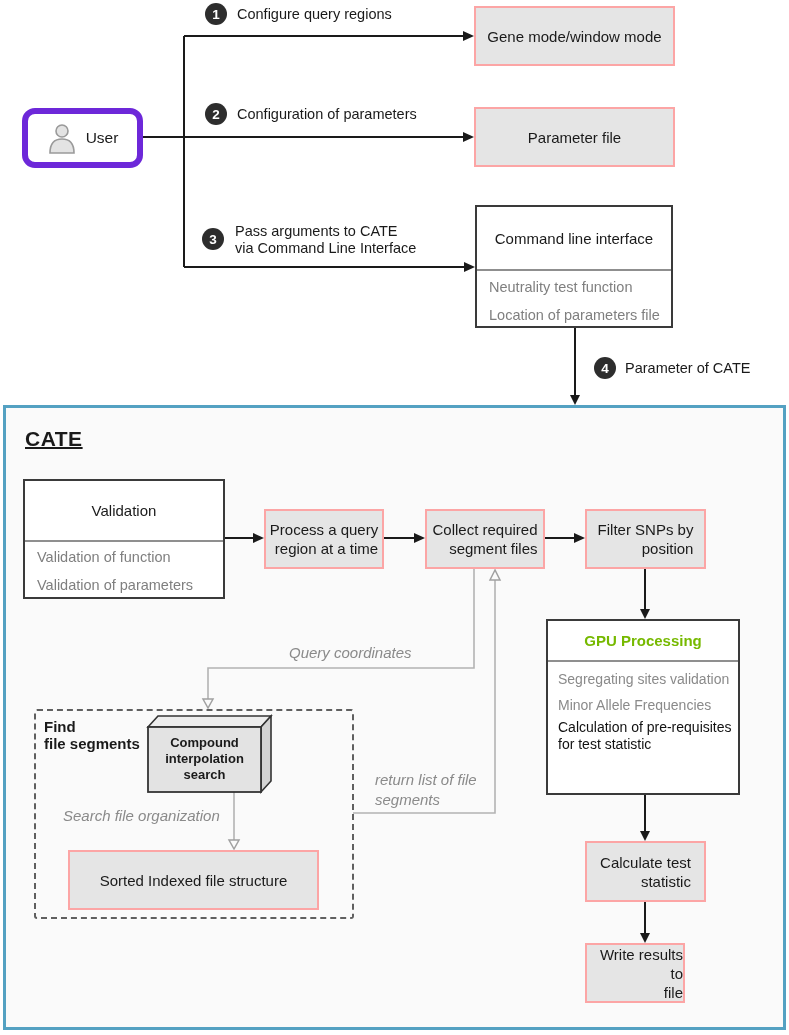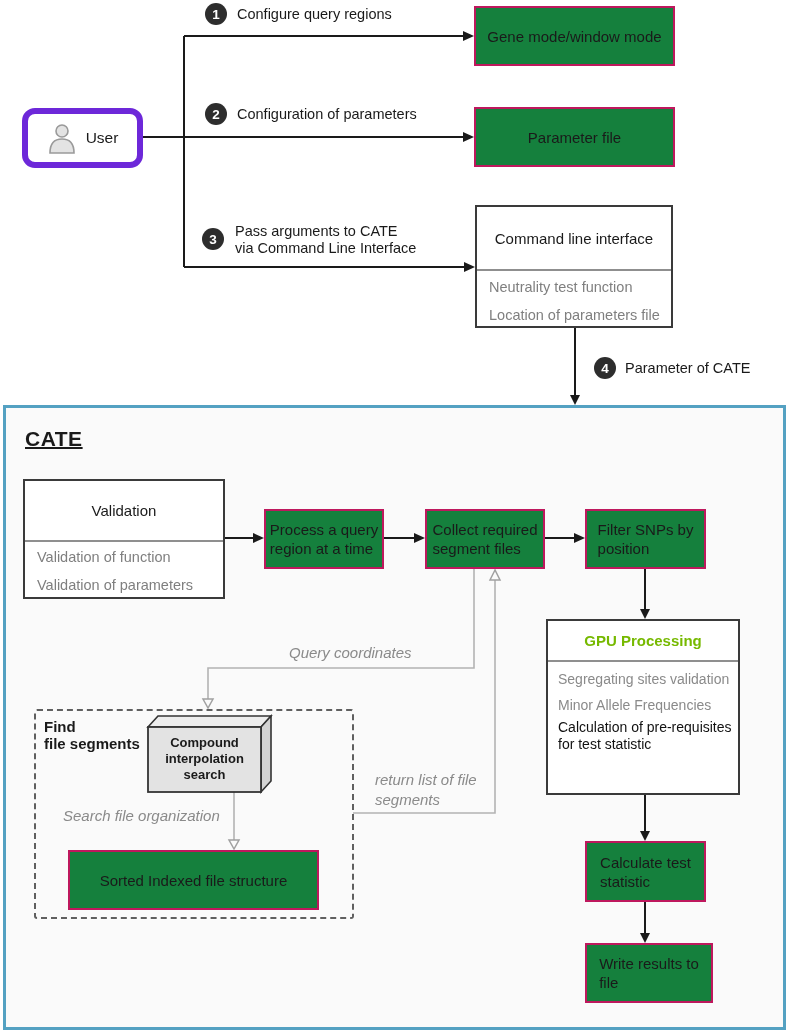--- a/index.html
+++ b/index.html
@@ -2,22 +2,22 @@
 <html><head>
 <meta charset="utf-8">
 <style>
   html,body{margin:0;padding:0;background:#fff;}
   #page{position:relative;width:789px;height:1035px;background:#ffffff;
         font-family:"Liberation Sans",sans-serif;color:#1a1a1a;overflow:hidden;}
   .layer{position:absolute;inset:0;}
   svg.connectors{position:absolute;inset:0;z-index:1;pointer-events:none;}
 
   
-  .box{position:absolute;background:#15803d;border:2px solid #be185d;box-sizing:border-box;
-       display:flex;align-items:center;justify-content:center;text-align:left;
+  .box{position:absolute;background:#e5e5e5;border:2px solid #fca5a5;box-sizing:border-box;
+       display:flex;align-items:center;justify-content:center;text-align:right;
        font-size:15px;line-height:19px;white-space:pre-line;z-index:2;}
 
   
   .panel{position:absolute;background:#fff;border:2px solid #3a3a3a;box-sizing:border-box;z-index:2;}
   .panel-title{position:absolute;left:0;right:0;top:0;display:flex;align-items:center;
        justify-content:center;font-size:15px;}
   .panel-divider{position:absolute;left:0;right:0;height:0;border-top:2px solid #8f8f8f;}
   .panel-items{position:absolute;left:12px;right:4px;color:#7f7f7f;font-size:14.5px;line-height:28px;}
   .panel-items div{white-space:nowrap;}
 
@@ -182,21 +182,21 @@
         <div class="gpu-item-gray" style="margin-top:5px;line-height:20px;">Segregating sites validation</div>
         <div class="gpu-item-gray" style="margin-top:6px;line-height:20px;">Minor Allele Frequencies</div>
         <div class="gpu-item-black" style="margin-top:4px;line-height:17px;">Calculation of pre-requisites
 for test statistic</div>
       </div>
     </div>
 
     <div class="box" style="left:585px;top:841px;width:121px;height:61px;">Calculate test
 statistic</div>
 
-    <div class="box" style="left:585px;top:943px;width:128px;height:60px;">Write results to
+    <div class="box" style="left:585px;top:943px;width:100px;height:60px;">Write results to
 file</div>
 
     <div class="dashed-box"></div>
     <div class="find-label">Find
 file segments</div>
     <div class="compound-text">Compound
 interpolation
 search</div>
 
     <div class="box" style="left:68px;top:850px;width:251px;height:60px;border-width:2px;">Sorted Indexed file structure</div>

